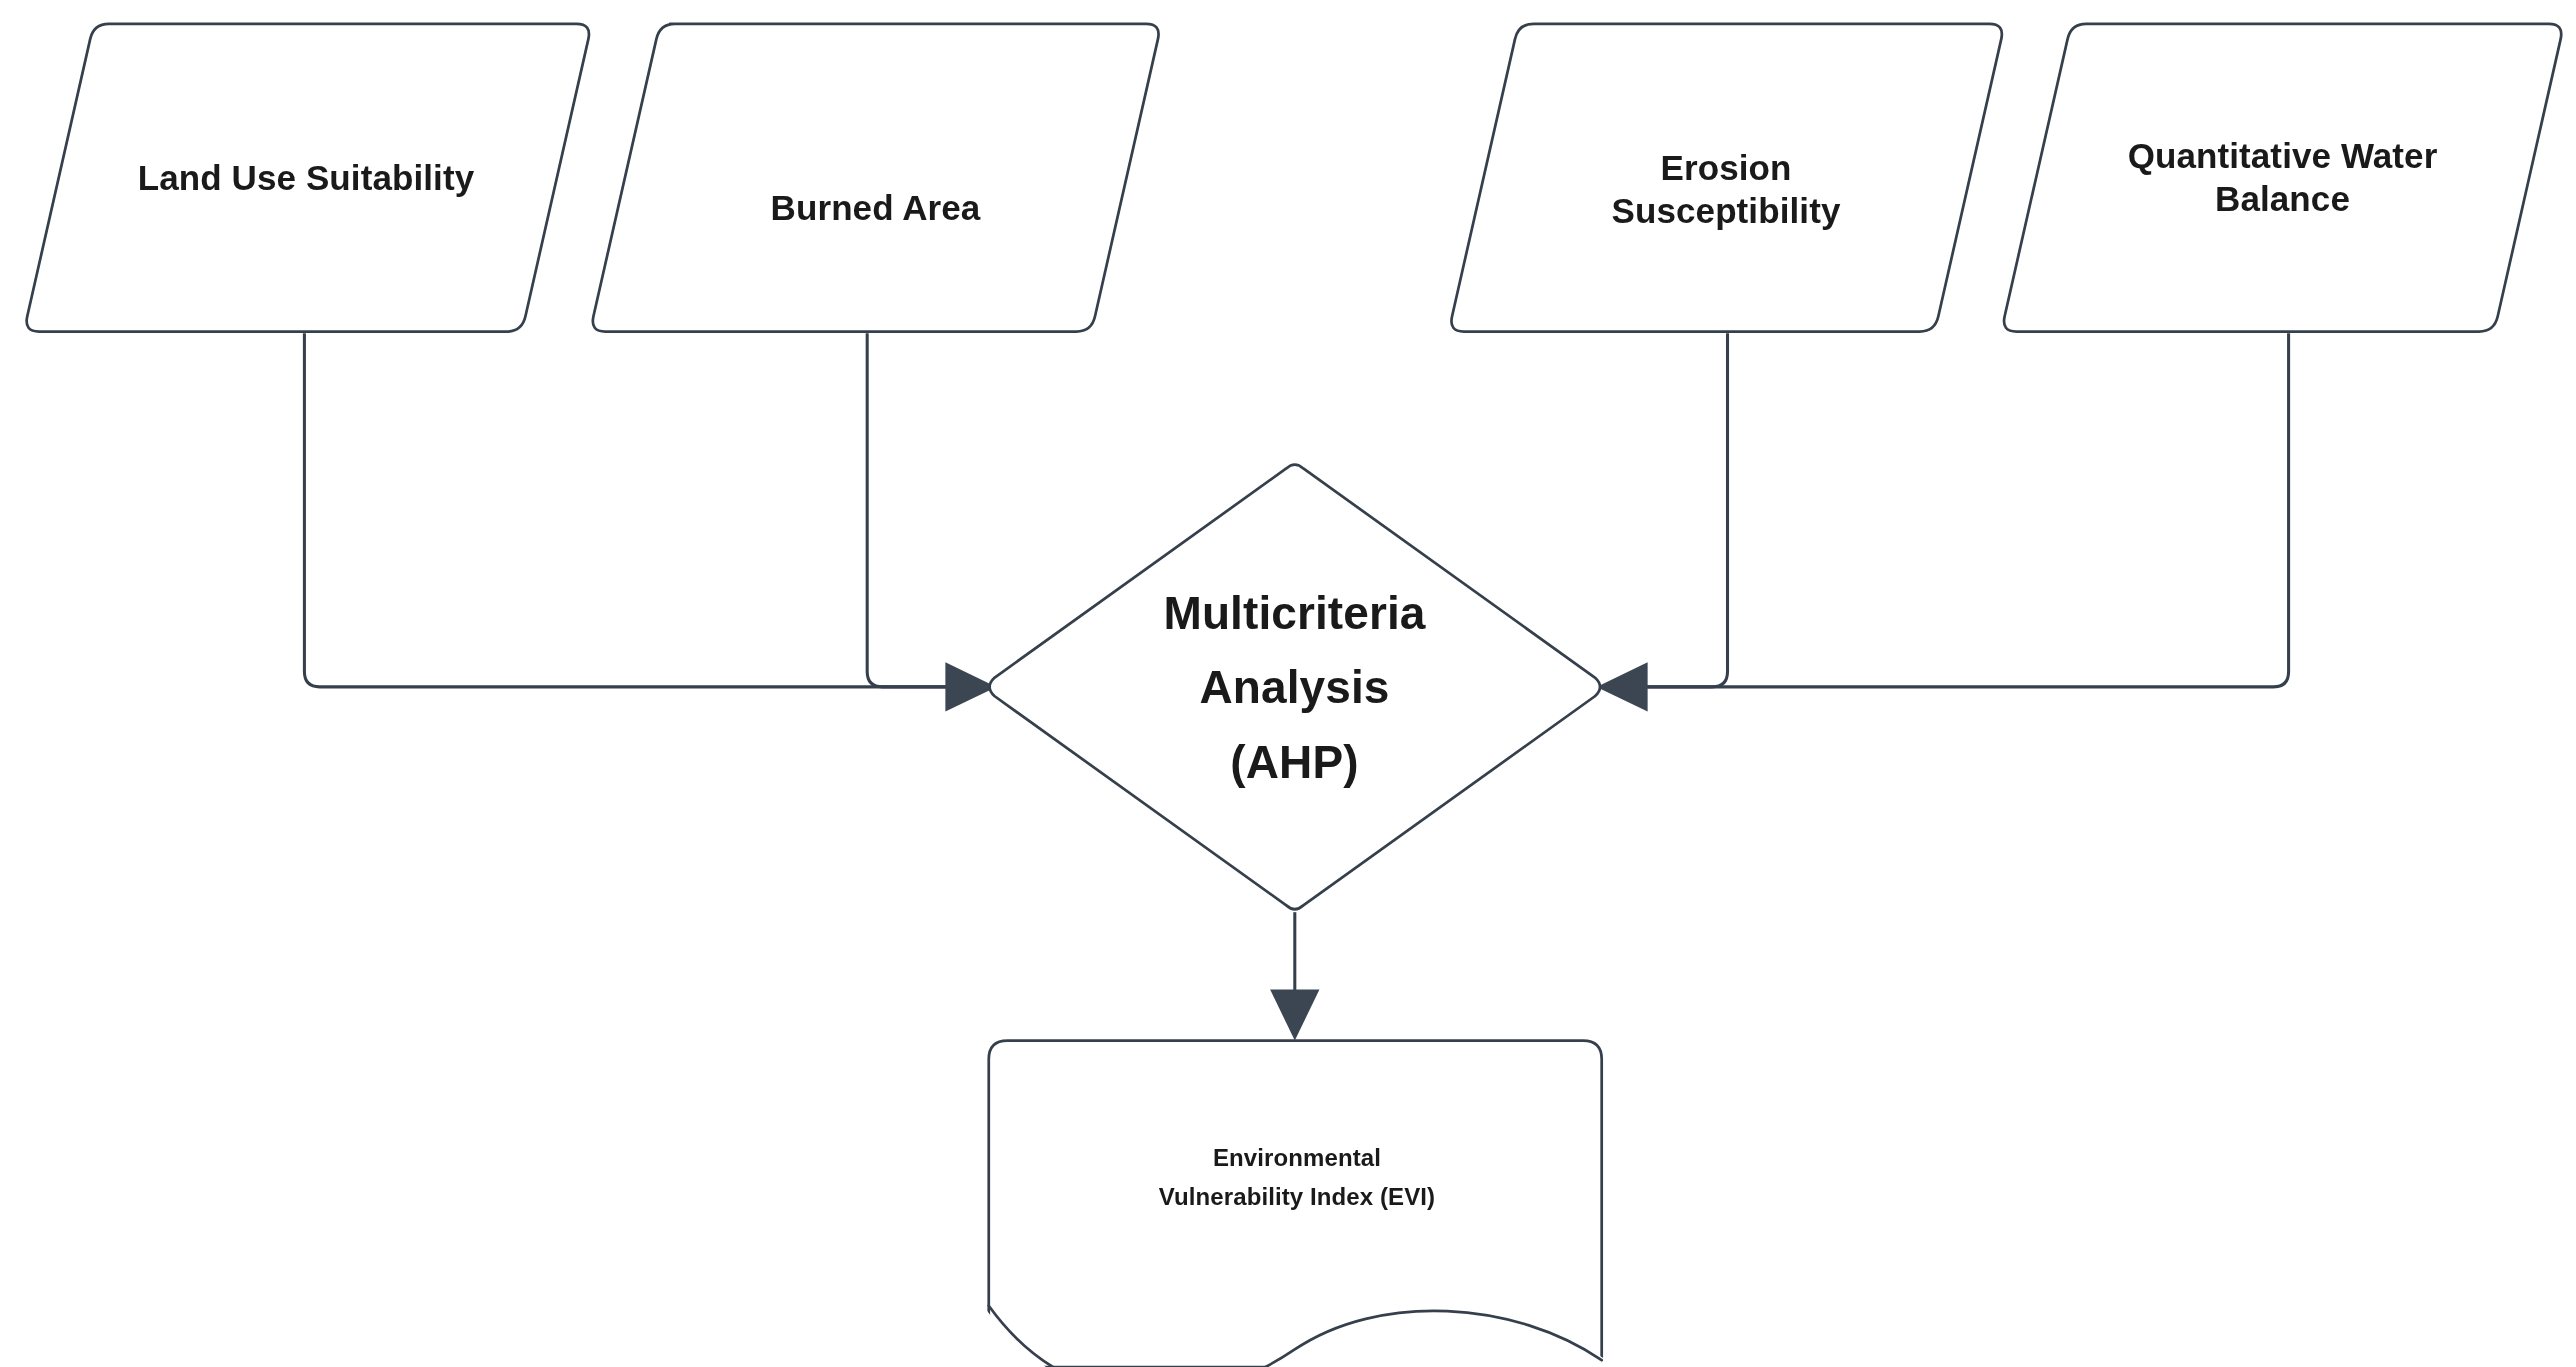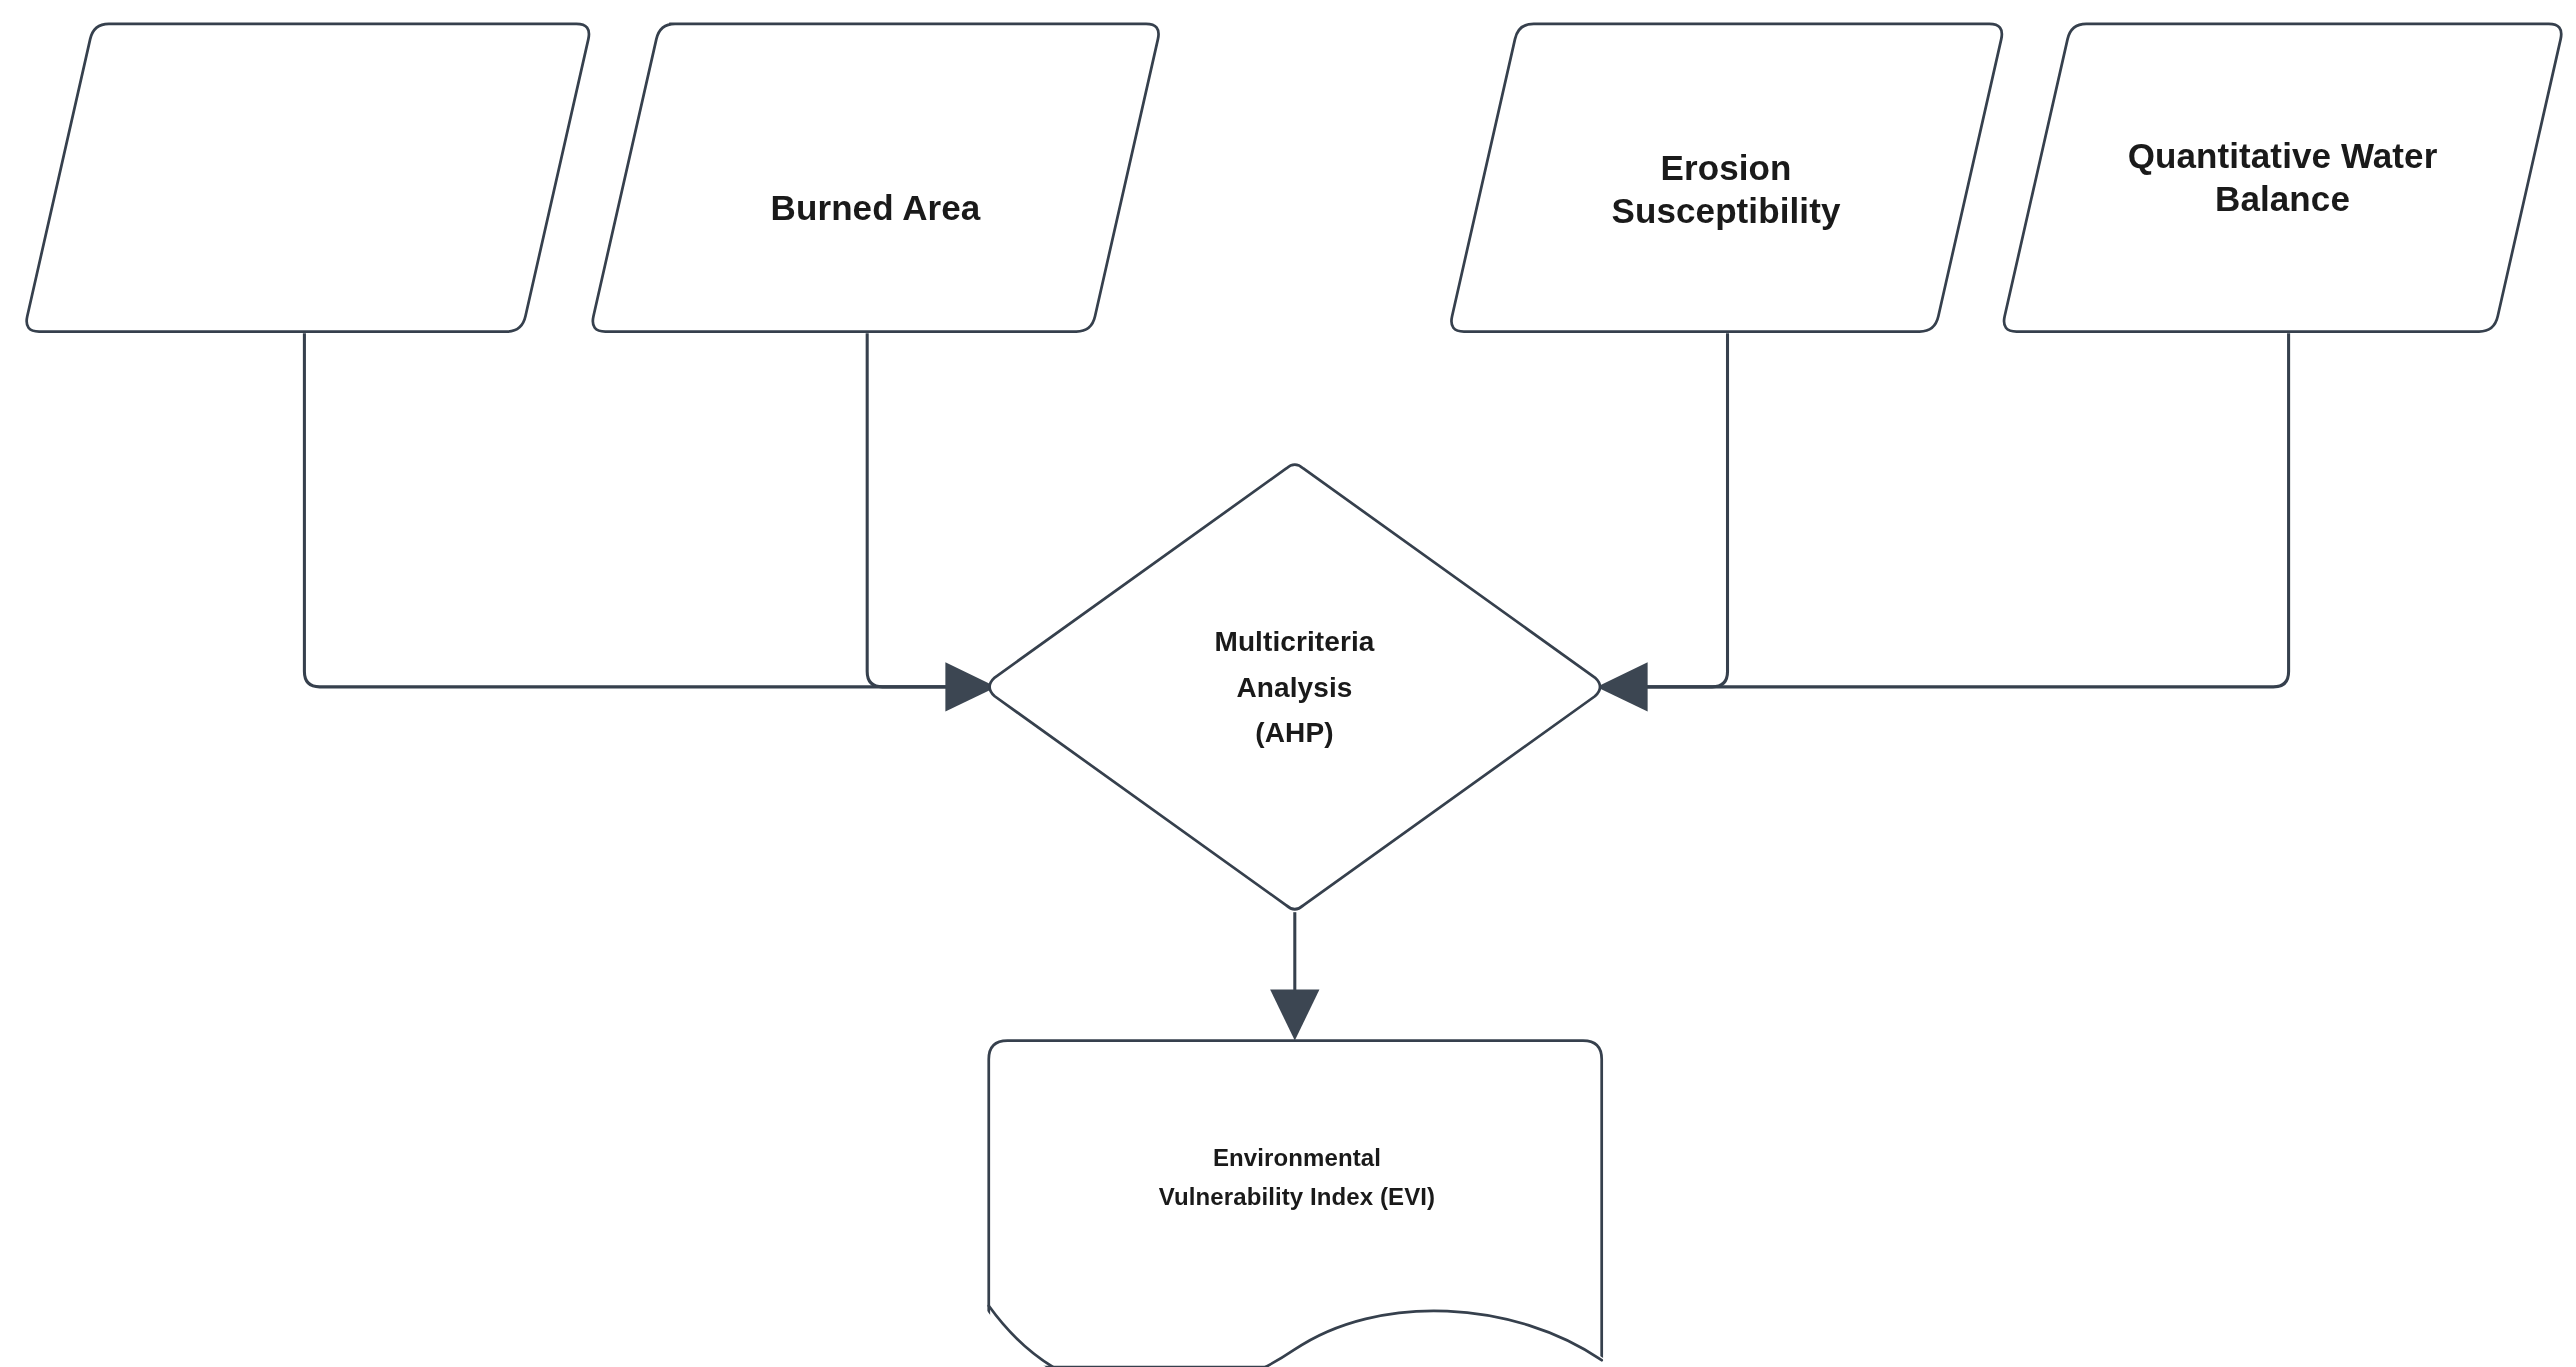--- a/index.html
+++ b/index.html
@@ -57,21 +57,21 @@
     font-family: "Liberation Sans", sans-serif;
     pointer-events: none;
     white-space: pre-line;
     letter-spacing: 0.1px;
   }
   .label-input {
     font-size: 35px;
     line-height: 1.22;
   }
   .label-decision {
-    font-size: 28px;
+    font-size: 46px;
     line-height: 1.62;
   }
   .label-output {
     font-size: 24px;
     line-height: 1.62;
   }
 </style>
 </head>
 <body>
 
@@ -158,20 +158,23 @@
       <path class="node-shape" style="fill:#ffffff;stroke:none;" d="M 1158 1538
                C 1260 1680 1420 1660 1520 1590
                C 1620 1520 1780 1530 1890 1600
                L 1890 1615 L 1158 1615 Z"></path>
       <path class="node-shape" style="fill:none;" d="M 1163 1536
                C 1265 1678 1422 1656 1522 1588
                C 1622 1520 1782 1530 1884 1600"></path>
     </g>
   </svg>
 
+  <div class="node-label label-input" style="left:34px; top:24px; width:544px; height:308px;">
+    <span>Land Use Suitability</span>
+  </div>
 
   <div class="node-label label-input" style="left:595px; top:24px; width:561px; height:368px;">
     <span>Burned Area</span>
   </div>
 
   <div class="node-label label-input" style="left:1454px; top:36px; width:544px; height:308px;">
     <span>Erosion
 Susceptibility</span>
   </div>
 

